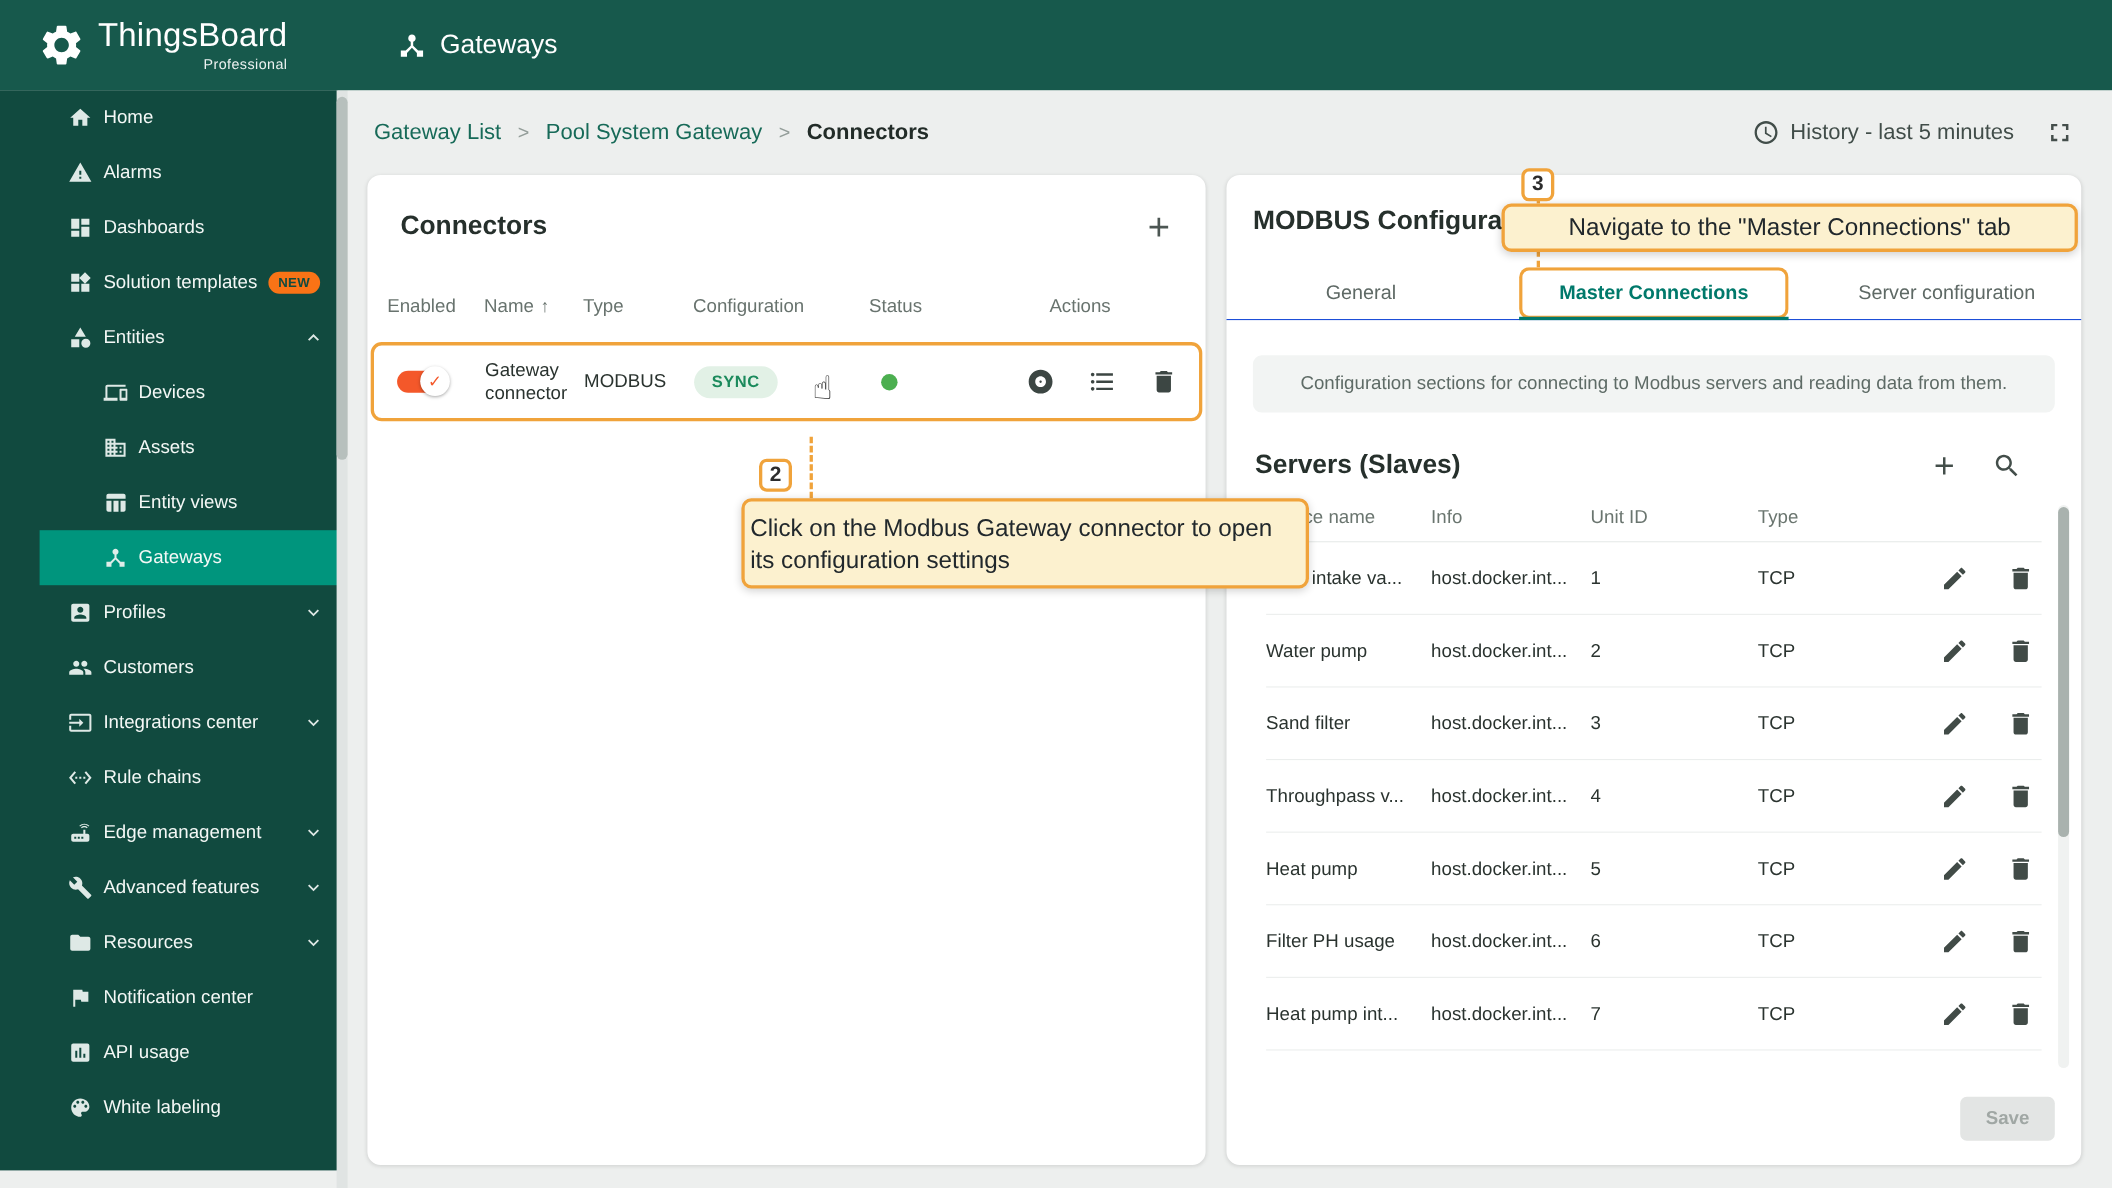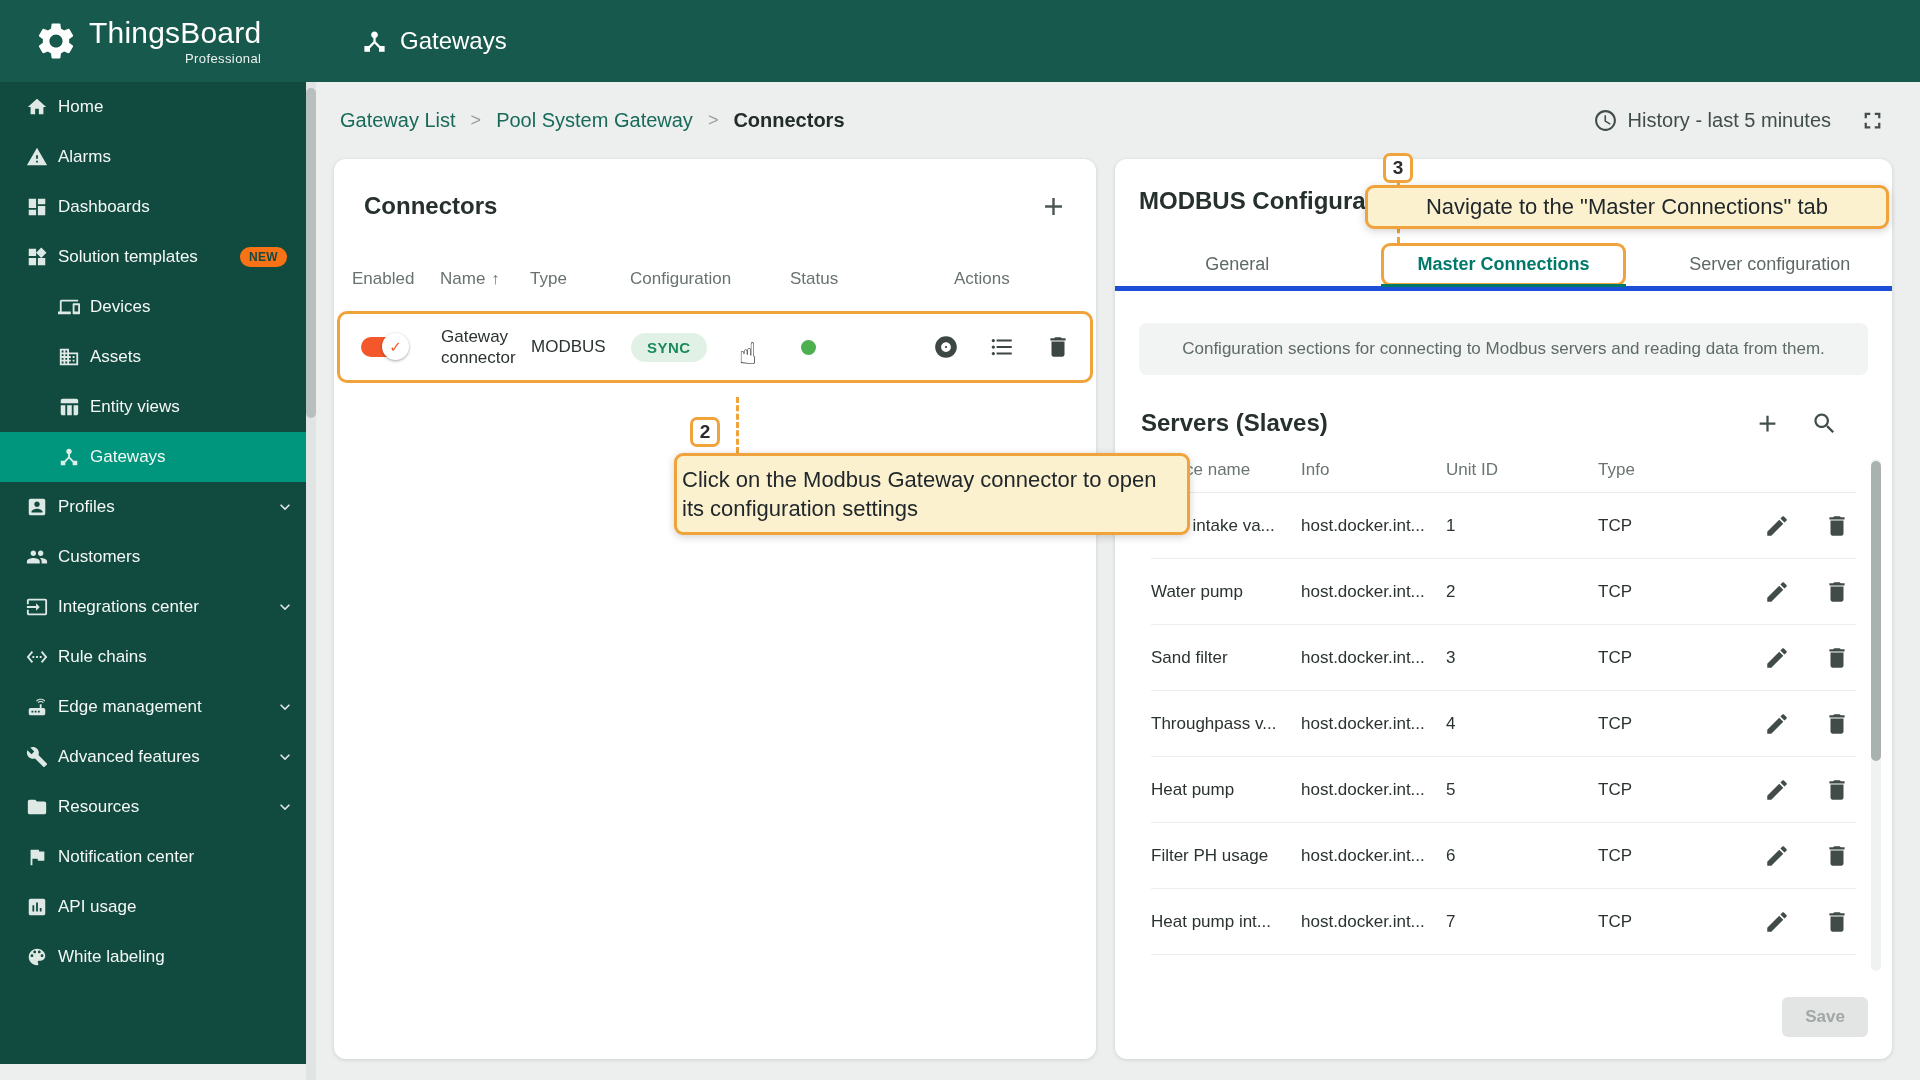--- a/index.html
+++ b/index.html
@@ -20,21 +20,21 @@
   .page-head svg { width:27px; height:27px; }
   .top-right { margin-left:auto; display:flex; align-items:center; gap:28px; padding-right:26px; }
   .top-right .tool { width:28px; height:28px; }
   .user-chip { display:flex; align-items:center; gap:12px; }
   .user-chip .av { width:46px; height:46px; }
   .user-texts { display:flex; flex-direction:column; }
   .user-name { font-size:18px; }
   .user-role { font-size:15px; opacity:.78; margin-top:4px; }
 
   
-  .sidebar { position:absolute; left:0; top:82px; bottom:16px; width:307px; background:var(--sidebar); overflow:hidden; z-index:10; }
+  .sidebar { position:absolute; left:0; top:82px; bottom:16px; width:307px; background:var(--sidebar); overflow:hidden; z-index:10;padding-left:36px; }
   .side-item { height:50px; display:flex; align-items:center; gap:10px; padding:0 12px 0 26px; color:#F4F8F6; font-size:17px; white-space:nowrap; }
   .side-item .icn { width:22px; height:22px; flex:none; color:#EAF2EF; opacity:.95; }
   .side-item.sub { padding-left:58px; }
   .side-item.active { background:var(--sidebar-active); }
   .side-badge { margin-left:auto; margin-right:8px; background:#f97316; color:var(--sidebar); font-size:12px; font-weight:700; padding:3px 9px; border-radius:10px; letter-spacing:.3px; }
   .side-item .chev { margin-left:auto; width:20px; height:20px; opacity:.9; }
   .side-scroll { position:absolute; left:306px; top:82px; bottom:0; width:10px; background:#E0E4E3; z-index:10; }
   .side-thumb { position:absolute; left:0; top:6px; width:10px; height:330px; background:#B7C0BD; border-radius:5px; }
 
   
@@ -79,21 +79,21 @@
   .tip2 { left:340px; top:294px; width:516px; }
   .dash3 { left:282px; top:20px; height:64px; }
   .badge3 { left:268px; top:-6px; }
   .tip3 { left:250px; top:26px; width:524px; height:44px; display:flex; align-items:center; justify-content:center; white-space:nowrap; padding:0 14px; }
 
   
   .mb-card { flex:1; position:relative; }
   .mb-title-row { height:84px; display:flex; align-items:center; gap:8px; padding:0 24px; }
   .mb-title { font-size:24px; font-weight:600; color:#26302C; }
   .mb-title-row .dd { width:24px; height:24px; color:#454C49; }
-  .tabs { display:flex; height:48px; border-bottom:5px solid #1d4ed8;gap:22px; }
+  .tabs { display:flex; height:48px; border-bottom:1px solid #1d4ed8;gap:22px; }
   .tab { flex:1; display:flex; align-items:center; justify-content:center; font-size:18px; color:#5E6965; font-weight:500; position:relative; }
   .tab.active { color:var(--accent); font-weight:700; }
   .tab.active::after { content:''; position:absolute; left:0; right:0; bottom:-1px; height:3px; background:var(--accent); }
   .tab.annotated { box-shadow:inset 0 0 0 3px var(--annotation); border-radius:9px; }
   .banner { margin:32px 24px 0; background:#F2F4F3; border-radius:8px; height:52px; display:flex; align-items:center; justify-content:center; color:#5E6B66; font-size:17px; text-align:center; padding:0 16px; }
   .srv-head-row { display:flex; align-items:center; margin:24px 26px 0; height:48px; }
   .srv-title { font-size:24px; font-weight:600; color:#26302C; }
   .srv-tools { margin-left:auto; display:flex; gap:30px; padding-right:28px; }
   .srv-tools svg { width:27px; height:27px; color:#434E4A; }
   .srv-table { margin:0 36px; }
@@ -148,20 +148,29 @@
         </svg>
         <span class="side-label" data-interactable="false">Dashboards</span>
       </div>
       <div class="side-item" data-interactable="true">
         <svg class="icn" data-interactable="false" viewBox="0 0 24 24">
           <path d="M13 13v8h8v-8h-8zM3 21h8v-8H3v8zM3 3v8h8V3H3zm13.66-1.31L11 7.34 16.66 13l5.66-5.66-5.66-5.65z" fill="currentColor"></path>
         </svg>
         <span class="side-label" data-interactable="false">Solution templates</span>
         <span class="side-badge" data-interactable="false">NEW</span>
       </div>
+      <div class="side-item" data-interactable="true">
+        <svg class="icn" data-interactable="false" viewBox="0 0 24 24">
+          <path d="M12 2l-5.5 9h11L12 2zm5.5 11c-2.49 0-4.5 2.01-4.5 4.5s2.01 4.5 4.5 4.5 4.5-2.01 4.5-4.5-2.01-4.5-4.5-4.5zM3 21.5h8v-8H3v8z" fill="currentColor"></path>
+        </svg>
+        <span class="side-label" data-interactable="false">Entities</span>
+        <svg class="chev" data-interactable="false" viewBox="0 0 24 24">
+          <path d="M7.41 15.41L12 10.83l4.59 4.58L18 14l-6-6-6 6 1.41 1.41z" fill="currentColor"></path>
+        </svg>
+      </div>
       <div class="side-item sub" data-interactable="true">
         <svg class="icn" data-interactable="false" viewBox="0 0 24 24">
           <path d="M4 6h18V4H4c-1.1 0-2 .9-2 2v11H0v3h14v-3H4V6zm19 2h-6c-.55 0-1 .45-1 1v10c0 .55.45 1 1 1h6c.55 0 1-.45 1-1V9c0-.55-.45-1-1-1zm-1 9h-4v-7h4v7z" fill="currentColor"></path>
         </svg>
         <span class="side-label" data-interactable="false">Devices</span>
       </div>
       <div class="side-item sub" data-interactable="true">
         <svg class="icn" data-interactable="false" viewBox="0 0 24 24">
           <path d="M12 7V3H2v18h20V7H12zM6 19H4v-2h2v2zm0-4H4v-2h2v2zm0-4H4V9h2v2zm0-4H4V5h2v2zm4 12H8v-2h2v2zm0-4H8v-2h2v2zm0-4H8V9h2v2zm0-4H8V5h2v2zm10 12h-8v-2h2v-2h-2v-2h2v-2h-2V9h8v10zm-2-8h-2v2h2v-2zm0 4h-2v2h2v-2z" fill="currentColor"></path>
         </svg>

